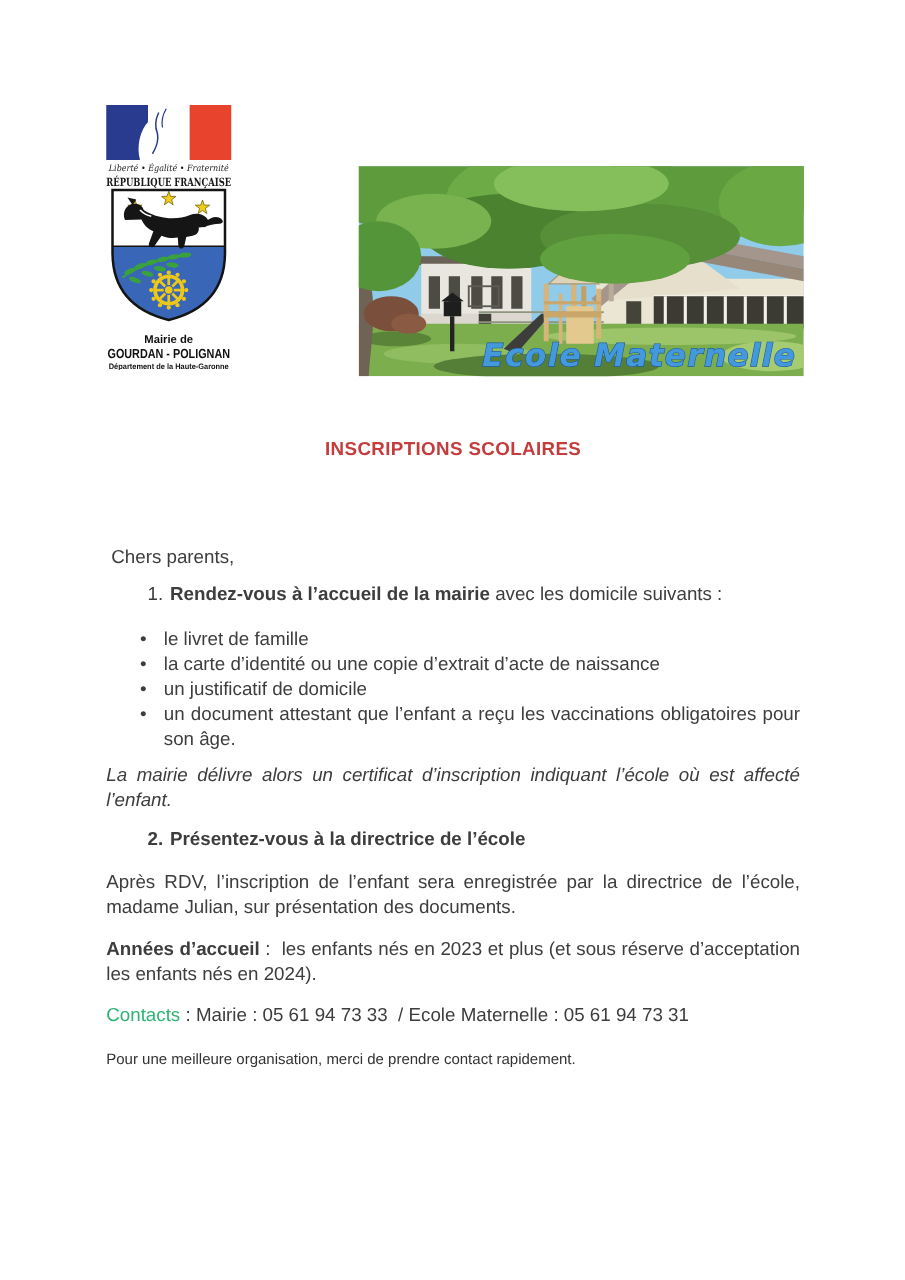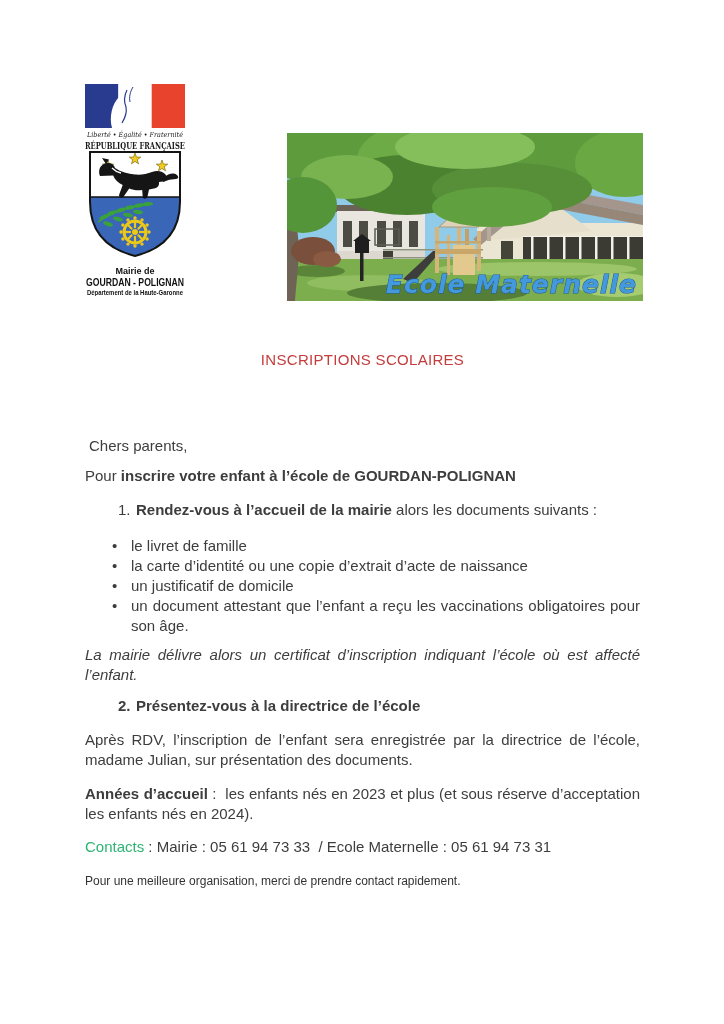--- a/index.html
+++ b/index.html
@@ -3,21 +3,21 @@
 <meta charset="utf-8">
 <style>
   html,body{margin:0;padding:0;background:#ffffff;}
   .doc{position:relative;width:724px;height:1024px;background:#ffffff;overflow:hidden;
        font-family:"Liberation Sans",sans-serif;color:var(--body_text,#3d3d3d);}
   
   .logo{position:absolute;left:84px;top:84px;width:102px;height:212px;}
   .photo{position:absolute;left:287px;top:133px;width:356px;height:168px;}
   
   .title{position:absolute;left:85px;top:351px;width:555px;margin:0;text-align:center;
-         font-size:15px;font-weight:normal;letter-spacing:.3px;color:var(--title_red,#c43c3c);}
+         font-size:15px;font-weight:bold;letter-spacing:.3px;color:var(--title_red,#c43c3c);}
   
   .content{position:absolute;left:85px;top:421px;width:555px;font-size:15px;line-height:20px;}
   .content p{margin:0;}
   .b{font-weight:bold;}
   .p-greeting{margin:15px 0 10px !important;padding-left:4px;}
   .p-intro{margin:0 0 14px !important;}
   .step{display:flex;}
   .step1{margin:0 0 16px;}
   .step2{margin:0 0 14px;font-weight:bold;}
   .step .num{flex:0 0 18px;margin-left:33px;}
@@ -244,25 +244,24 @@
 
     <text class="caption" x="350" y="160" text-anchor="end" font-size="25">Ecole Maternelle</text>
   </svg>
 
   <h1 class="title">INSCRIPTIONS SCOLAIRES</h1>
 
   <div class="content">
 
     <p class="p-greeting">Chers parents,</p>
 
-    <p class="p-intro"><span>Pour </span><span class="b">inscrire votre enfant à l’école de GOURDAN-POLIGNAN</span></p>
 
     <div class="step step1">
       <span class="num">1.</span>
-      <span class="step-text"><span class="b">Rendez-vous à l’accueil de la mairie</span><span> alors les documents suivants :</span></span>
+      <span class="step-text"><span class="b">Rendez-vous à l’accueil de la mairie</span><span> avec les domicile suivants :</span></span>
     </div>
 
     <ul class="docs">
       <li><span class="bullet">•</span><span>le livret de famille</span></li>
       <li><span class="bullet">•</span><span>la carte d’identité ou une copie d’extrait d’acte de naissance</span></li>
       <li><span class="bullet">•</span><span>un justificatif de domicile</span></li>
       <li><span class="bullet">•</span><span>un document attestant que l’enfant a reçu les vaccinations obligatoires pour son âge.</span></li>
     </ul>
 
     <p class="p-cert just">La mairie délivre alors un certificat d’inscription indiquant l’école où est affecté l’enfant.</p>

